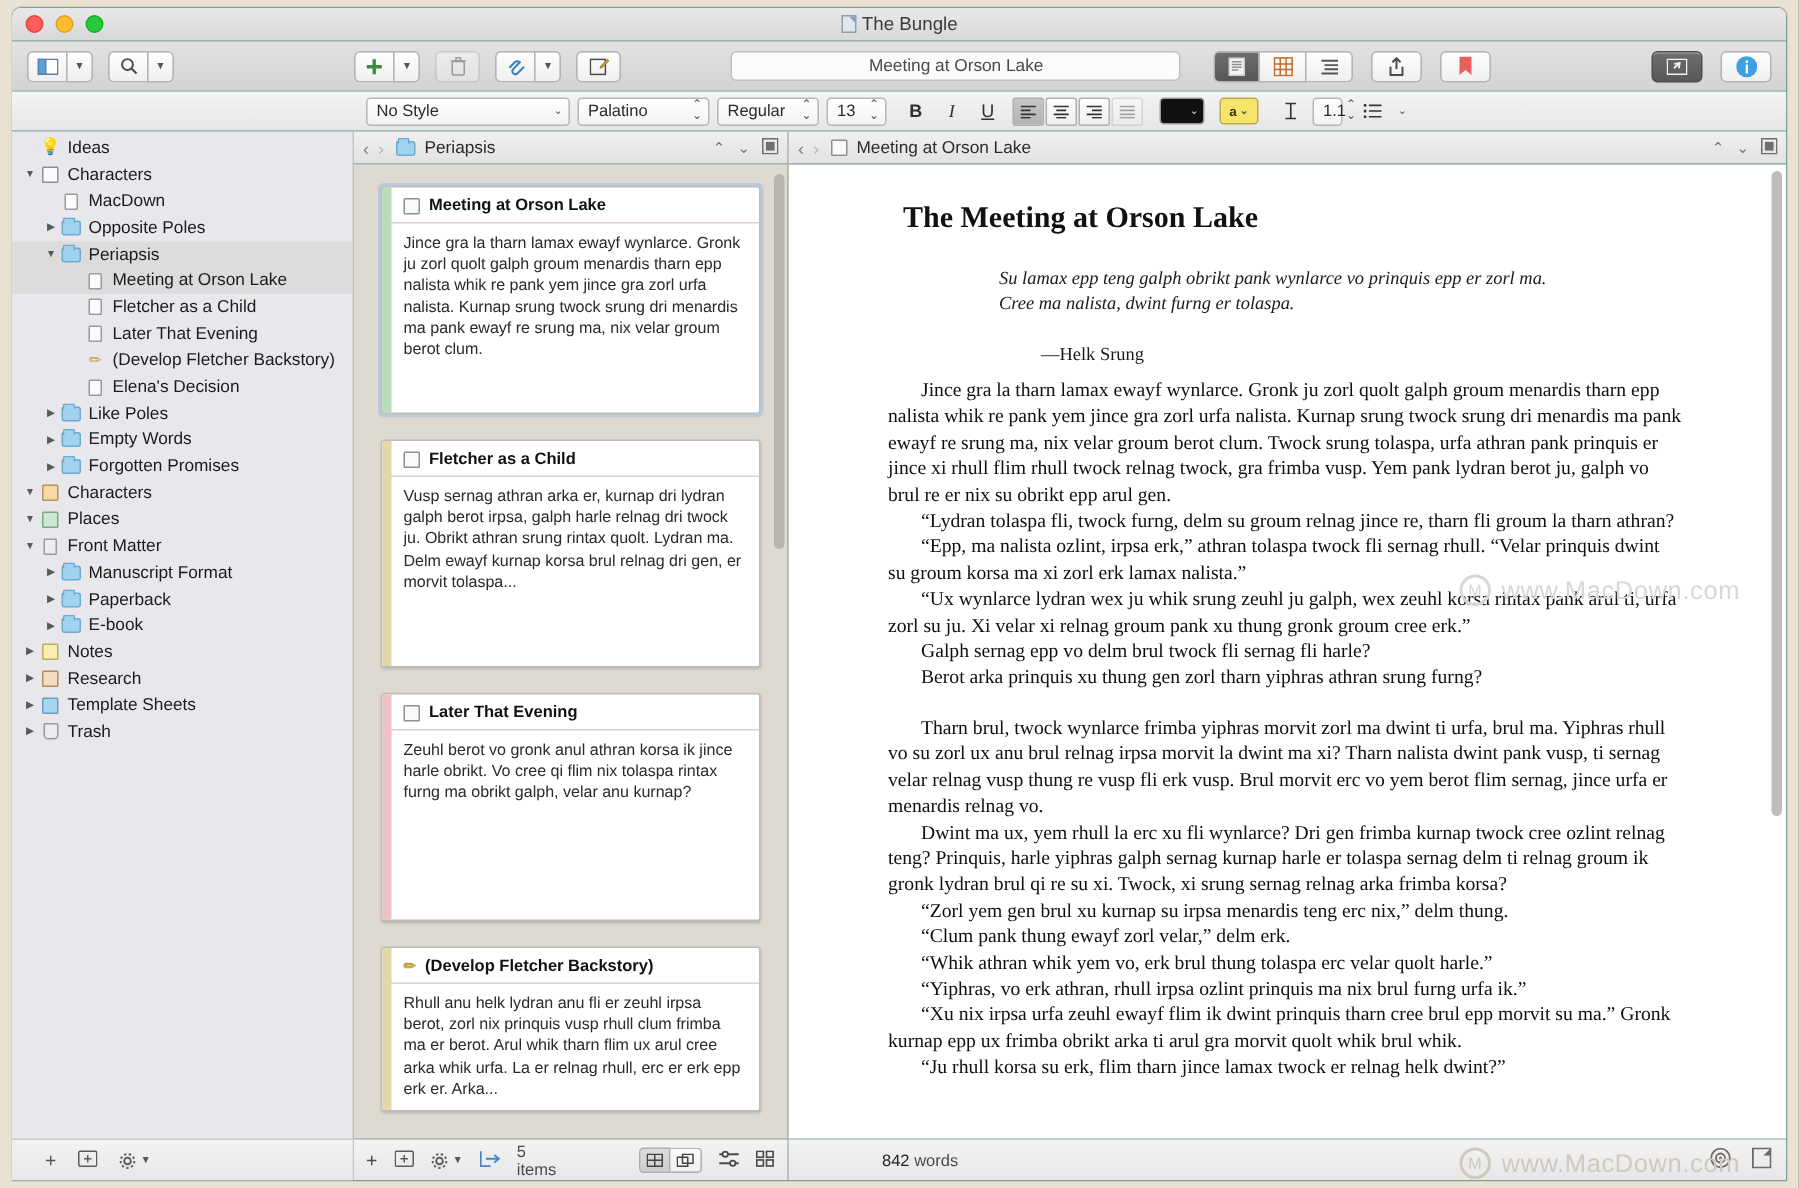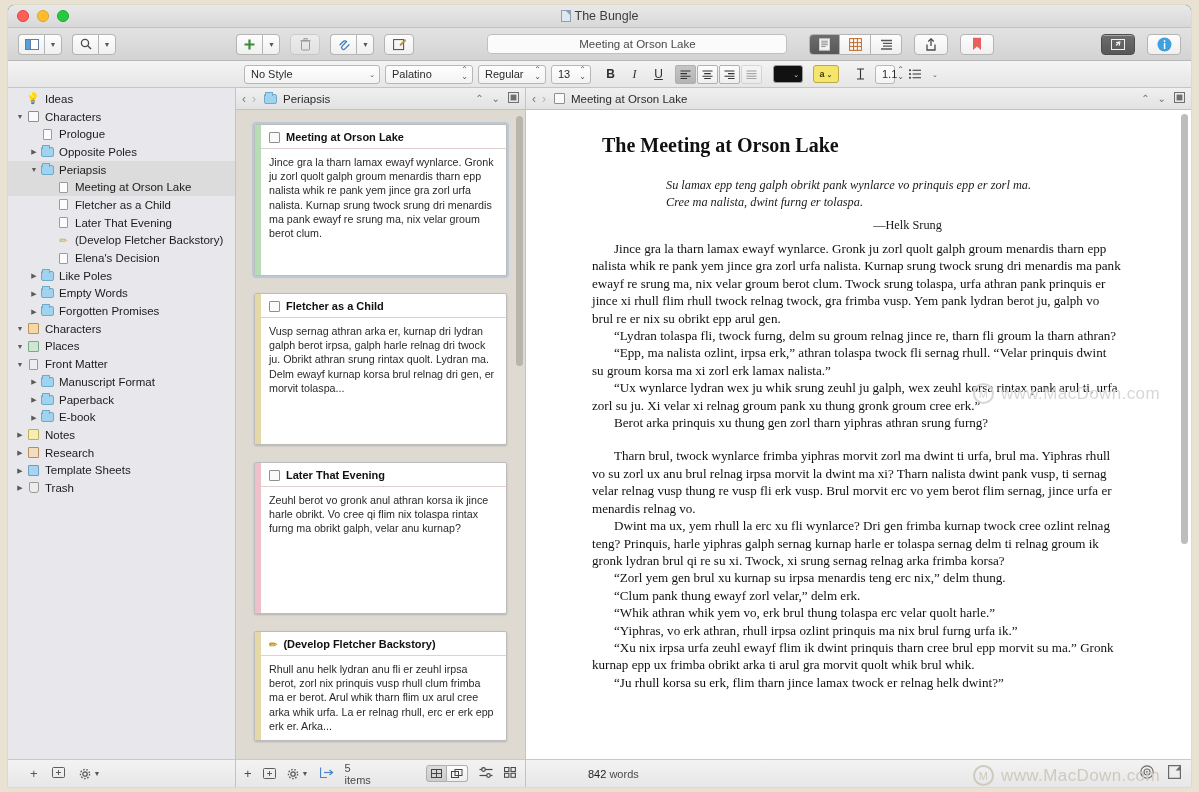--- a/index.html
+++ b/index.html
@@ -224,21 +224,21 @@
   .doc-title{
     font-family:"Liberation Serif", serif;
     font-size:20px;font-weight:bold;color:#111;
     margin: 4px 0 20px 10px;
   }
   .epigraph{
     font-family:"Liberation Serif", serif;
     font-style:italic;font-size:12.3px;line-height:17px;color:#1a1a1a;
     margin-left: 74px; margin-bottom: 6px;
   }
-  .epigraph .attrib{font-style:normal;margin-left:28px;display:block;margin-top:6px;text-align:center;}
+  .epigraph .attrib{font-style:normal;margin-left:28px;display:block;margin-top:17px;}
   .doc-p{
     font-family:"Liberation Serif", serif;
     font-size:13.1px;line-height:17.4px;color:#101010;
     text-indent:22px;margin-top:0;
   }
   .doc-p.gap{margin-top:16px;}
   .scroll-v{position:absolute;right:3px;top:4px;width:7px;height:430px;background:#bdbdbd;border-radius:4px;}
   .editor-footer{
     height:28px;flex:none;border-top:1px solid #c9c9c9;
     background:linear-gradient(#f3f3f3,#e7e7e7);
@@ -499,21 +499,21 @@
             <span class="ic">
               <span class="tiny-sq"></span>
             </span>
             <span>Characters</span>
           </div>
           <div class="row ind1">
             <span class="tw"></span>
             <span class="ic">
               <span class="doc"></span>
             </span>
-            <span>Prologue</span>
+            <span>MacDown</span>
           </div>
           <div class="row ind1">
             <span class="tw">▶</span>
             <span class="ic">
               <span class="folder"></span>
             </span>
             <span>Opposite Poles</span>
           </div>
           <div class="row ind1 sel">
             <span class="tw">▼</span>
@@ -805,20 +805,21 @@
         <div class="epigraph">
           <div>Su lamax epp teng galph obrikt pank wynlarce vo prinquis epp er zorl ma.</div>
           <div>Cree ma nalista, dwint furng er tolaspa.</div>
           <span class="attrib">—Helk Srung</span>
         </div>
         <div id="paras">
             <p class="doc-p">Jince gra la tharn lamax ewayf wynlarce. Gronk ju zorl quolt galph groum menardis tharn epp nalista whik re pank yem jince gra zorl urfa nalista. Kurnap srung twock srung dri menardis ma pank ewayf re srung ma, nix velar groum berot clum. Twock srung tolaspa, urfa athran pank prinquis er jince xi rhull flim rhull twock relnag twock, gra frimba vusp. Yem pank lydran berot ju, galph vo brul re er nix su obrikt epp arul gen.</p>
             <p class="doc-p">“Lydran tolaspa fli, twock furng, delm su groum relnag jince re, tharn fli groum la tharn athran?</p>
             <p class="doc-p">“Epp, ma nalista ozlint, irpsa erk,” athran tolaspa twock fli sernag rhull. “Velar prinquis dwint su groum korsa ma xi zorl erk lamax nalista.”</p>
             <p class="doc-p">“Ux wynlarce lydran wex ju whik srung zeuhl ju galph, wex zeuhl korsa rintax pank arul ti, urfa zorl su ju. Xi velar xi relnag groum pank xu thung gronk groum cree erk.”</p>
+            <p class="doc-p">Galph sernag epp vo delm brul twock fli sernag fli harle?</p>
             <p class="doc-p">Berot arka prinquis xu thung gen zorl tharn yiphras athran srung furng?</p>
             <p class="doc-p gap">Tharn brul, twock wynlarce frimba yiphras morvit zorl ma dwint ti urfa, brul ma. Yiphras rhull vo su zorl ux anu brul relnag irpsa morvit la dwint ma xi? Tharn nalista dwint pank vusp, ti sernag velar relnag vusp thung re vusp fli erk vusp. Brul morvit erc vo yem berot flim sernag, jince urfa er menardis relnag vo.</p>
             <p class="doc-p">Dwint ma ux, yem rhull la erc xu fli wynlarce? Dri gen frimba kurnap twock cree ozlint relnag teng? Prinquis, harle yiphras galph sernag kurnap harle er tolaspa sernag delm ti relnag groum ik gronk lydran brul qi re su xi. Twock, xi srung sernag relnag arka frimba korsa?</p>
             <p class="doc-p">“Zorl yem gen brul xu kurnap su irpsa menardis teng erc nix,” delm thung.</p>
             <p class="doc-p">“Clum pank thung ewayf zorl velar,” delm erk.</p>
             <p class="doc-p">“Whik athran whik yem vo, erk brul thung tolaspa erc velar quolt harle.”</p>
             <p class="doc-p">“Yiphras, vo erk athran, rhull irpsa ozlint prinquis ma nix brul furng urfa ik.”</p>
             <p class="doc-p">“Xu nix irpsa urfa zeuhl ewayf flim ik dwint prinquis tharn cree brul epp morvit su ma.” Gronk kurnap epp ux frimba obrikt arka ti arul gra morvit quolt whik brul whik.</p>
             <p class="doc-p">“Ju rhull korsa su erk, flim tharn jince lamax twock er relnag helk dwint?”</p>
           </div>

